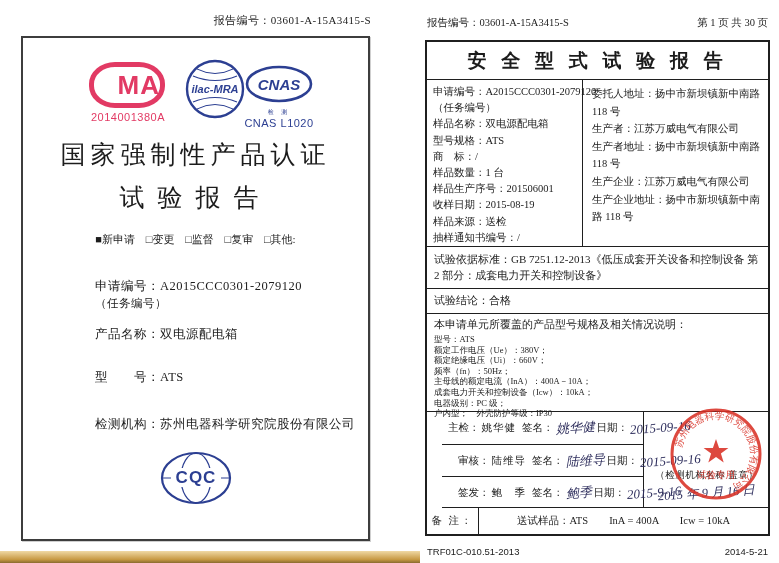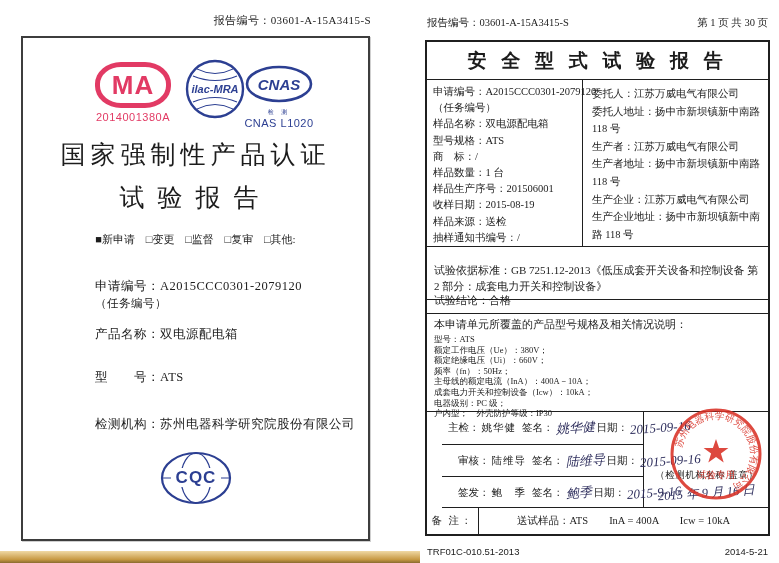--- a/index.html
+++ b/index.html
@@ -5,21 +5,21 @@
   html,body{margin:0;padding:0;background:#ffffff;}
   #canvas{position:relative;width:779px;height:563px;background:#ffffff;overflow:hidden;
           font-family:"Liberation Serif","DejaVu Serif",serif;color:#1c1c1c;}
 
   
   .lp-report-no{position:absolute;left:0;top:13px;width:371px;text-align:right;font-size:11px;letter-spacing:.4px;}
   .page{position:absolute;left:21px;top:36px;width:345px;height:501px;border:2px solid #3d3d3d;background:#fff;box-shadow:1px 1px 0 #cfcfcf;}
   .tan-strip{position:absolute;left:0;top:551px;width:420px;height:12px;
              background:linear-gradient(#f0d9a4,#c89a44 70%,#8a6b2f);}
 
-  .cma{position:absolute;left:64px;top:24px;width:92px;text-align:center;font-family:"Liberation Sans",sans-serif;}
+  .cma{position:absolute;left:50px;top:24px;width:92px;text-align:right;font-family:"Liberation Sans",sans-serif;}
   .cma-ring{display:inline-block;width:66px;height:36px;border:5px solid #e23a64;border-radius:26px/22px;
             line-height:36px;font-weight:bold;font-size:26px;color:#e23a64;letter-spacing:1px;}
   .cma-no{margin-top:3px;color:#e23a64;font-size:11px;letter-spacing:.5px;}
 
   .ilac{position:absolute;left:161px;top:20px;width:62px;height:62px;}
   .cnas{position:absolute;left:221px;top:27px;width:70px;text-align:center;font-family:"Liberation Sans",sans-serif;}
   .cnas-sub{font-size:6px;color:#2c3f92;letter-spacing:3px;margin-top:1px;}
   .cnas-no{font-size:11px;color:#2c3f92;letter-spacing:.5px;}
 
   .lp-title1{position:absolute;left:0;width:100%;top:100px;text-align:center;font-size:25px;letter-spacing:5px;}
@@ -39,21 +39,21 @@
   .rp-table{position:absolute;left:425px;top:40px;width:341px;height:492px;border:2px solid #1f1f1f;background:#fff;}
   .row{position:absolute;left:0;right:0;box-sizing:border-box;}
   .rt-title{top:0;height:38px;border-bottom:1.5px solid #1f1f1f;text-align:center;line-height:38px;
             font-size:19px;font-weight:bold;letter-spacing:5px;}
   .rt-info{top:38px;height:167px;border-bottom:1.5px solid #1f1f1f;}
   .info-left{position:absolute;left:0;top:0;bottom:0;width:156px;border-right:1.5px solid #1f1f1f;
              box-sizing:border-box;padding:4px 3px 0 6px;}
   .info-left div{font-size:10.5px;line-height:16.2px;white-space:nowrap;}
   .info-right{position:absolute;left:158px;right:0;top:0;bottom:0;padding:5px 4px 0 7px;}
   .info-right div{font-size:10.5px;line-height:17.6px;}
-  .rt-std{top:216px;height:42px;border-bottom:1.5px solid #1f1f1f;padding:4px 7px;font-size:11px;line-height:16px;}
+  .rt-std{top:205px;height:42px;border-bottom:1.5px solid #1f1f1f;padding:4px 7px;font-size:11px;line-height:16px;}
   .rt-concl{top:247px;height:25px;border-bottom:1.5px solid #1f1f1f;padding:4px 7px;font-size:11px;}
   .rt-cover{top:272px;height:98px;border-bottom:1.5px solid #1f1f1f;padding:3px 7px;}
   .cover-title{font-size:11px;margin-bottom:2px;}
   .cover-line{font-size:8.5px;line-height:10.6px;}
   .rt-sign{top:370px;height:96px;border-bottom:1.5px solid #1f1f1f;margin-left:15px;}
   .sign-left{position:absolute;left:0;top:0;bottom:0;width:202px;border-right:1.5px solid #1f1f1f;box-sizing:border-box;}
   .sign-row{height:32px;box-sizing:border-box;display:flex;align-items:center;padding-left:6px;font-size:10.5px;white-space:nowrap;}
   .sign-row + .sign-row{border-top:1.5px solid #1f1f1f;padding-left:16px;}
   .sr-name{margin:0 6px 0 2px;letter-spacing:1px;}
   .hand{display:inline-block;font-style:italic;transform:rotate(-4deg);color:#30305e;font-size:13px;margin:0 2px;}
@@ -156,21 +156,20 @@
         <div>样品名称：双电源配电箱</div>
         <div>型号规格：ATS</div>
         <div>商　标：/</div>
         <div>样品数量：1 台</div>
         <div>样品生产序号：201506001</div>
         <div>收样日期：2015-08-19</div>
         <div>样品来源：送检</div>
         <div>抽样通知书编号：/</div>
       </div>
       <div class="info-right">
-        <div>委托人：江苏万威电气有限公司</div>
         <div>委托人地址：扬中市新坝镇新中南路 118 号</div>
         <div>生产者：江苏万威电气有限公司</div>
         <div>生产者地址：扬中市新坝镇新中南路 118 号</div>
         <div>生产企业：江苏万威电气有限公司</div>
         <div>生产企业地址：扬中市新坝镇新中南路 118 号</div>
       </div>
     </div>
 
     <div class="row rt-std">试验依据标准：GB 7251.12-2013《低压成套开关设备和控制设备 第 2 部分：成套电力开关和控制设备》</div>
 

